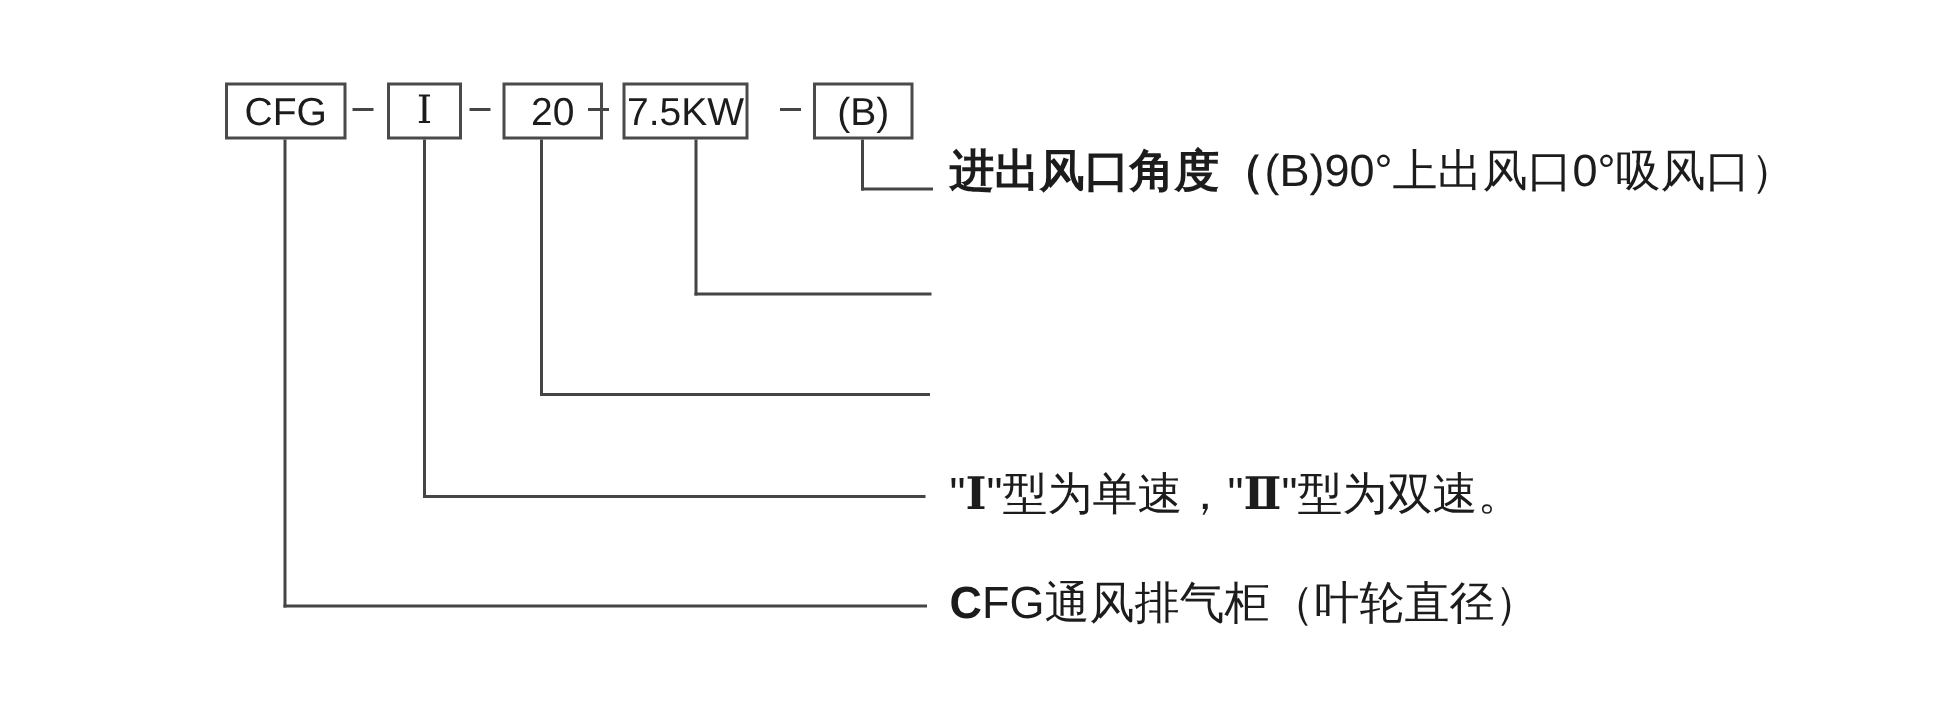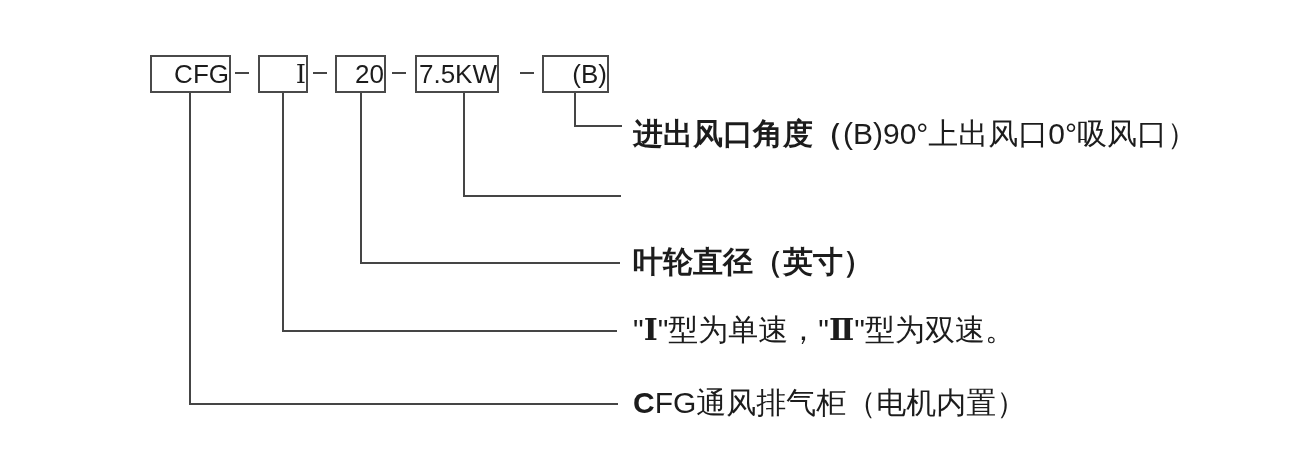--- a/index.html
+++ b/index.html
@@ -1,25 +1,25 @@
 <!DOCTYPE html>
 <html><head>
 <meta charset="utf-8">
 <style>
   html,body{margin:0;padding:0;background:#ffffff;}
   body{width:1291px;height:471px;font-family:"Liberation Sans","DejaVu Sans",sans-serif;}
   .stage{position:relative;width:1291px;height:471px;background:#ffffff;overflow:hidden;}
 
   
   .box{position:absolute;top:55px;height:38px;box-sizing:border-box;border:2px solid #4a4a4a;
-       background:#ffffff;display:flex;align-items:center;justify-content:flex-end;
+       background:#ffffff;display:flex;align-items:center;justify-content:center;
        font-size:26px;color:#1c1c1c;}
   .box-1{left:150px;width:81px;}
   .box-2{left:258px;width:50px;font-family:"Liberation Serif","DejaVu Serif",serif;}
-  .box-3{left:335px;width:51px;}
+  .box-3{left:335px;width:67px;}
   .box-4{left:415px;width:84px;}
   .box-5{left:542px;width:67px;}
 
   
   .dash{position:absolute;top:72px;height:2px;width:14px;background:#454545;}
   .dash-1{left:235px;}
   .dash-2{left:313px;}
   .dash-3{left:392px;}
   .dash-4{left:520px;}
 
@@ -32,21 +32,21 @@
   .c2h{left:463px;top:195px;width:158px;}
   .c3v{left:360px;top:93px;height:171px;}
   .c3h{left:360px;top:262px;width:260px;}
   .c4v{left:282px;top:93px;height:239px;}
   .c4h{left:282px;top:330px;width:335px;}
   .c5v{left:189px;top:93px;height:312px;}
   .c5h{left:189px;top:403px;width:429px;}
 
   
   .label{position:absolute;left:633px;font-size:30px;line-height:36px;color:#1c1c1c;white-space:nowrap;}
-  .label-1{top:116px;}
+  .label-1{top:97px;}
   .label-2{top:177px;}
   .label-3{top:244px;}
   .label-4{top:312px;}
   .label-5{top:385px;}
   .b{font-weight:700;}
   .r{font-weight:400;}
   .roman{font-weight:700;font-family:"Liberation Serif","DejaVu Serif",serif;}
 </style>
 </head>
 <body>
@@ -80,19 +80,18 @@
   <div class="vline c3v"></div>
   <div class="hline c3h"></div>
   <div class="vline c4v"></div>
   <div class="hline c4h"></div>
   <div class="vline c5v"></div>
   <div class="hline c5h"></div>
 
   <div class="label label-1"><span class="b">进出风口角度（</span><span class="r">(B)90°上出风口0°吸风口）</span></div>
 
 
-  <div class="label label-3"><span class="b">叶轮直径（英寸）</span></div>
 
   <div class="label label-4"><span class="r">"</span><span class="roman">Ⅰ</span><span class="r">"型为单速，"</span><span class="roman">Ⅱ</span><span class="r">"型为双速。</span></div>
 
-  <div class="label label-5"><span class="b">C</span><span class="r">FG通风排气柜（电机内置）</span></div>
+  <div class="label label-5"><span class="b">C</span><span class="r">FG通风排气柜（叶轮直径）</span></div>
 
 </div>
 
 </body></html>

